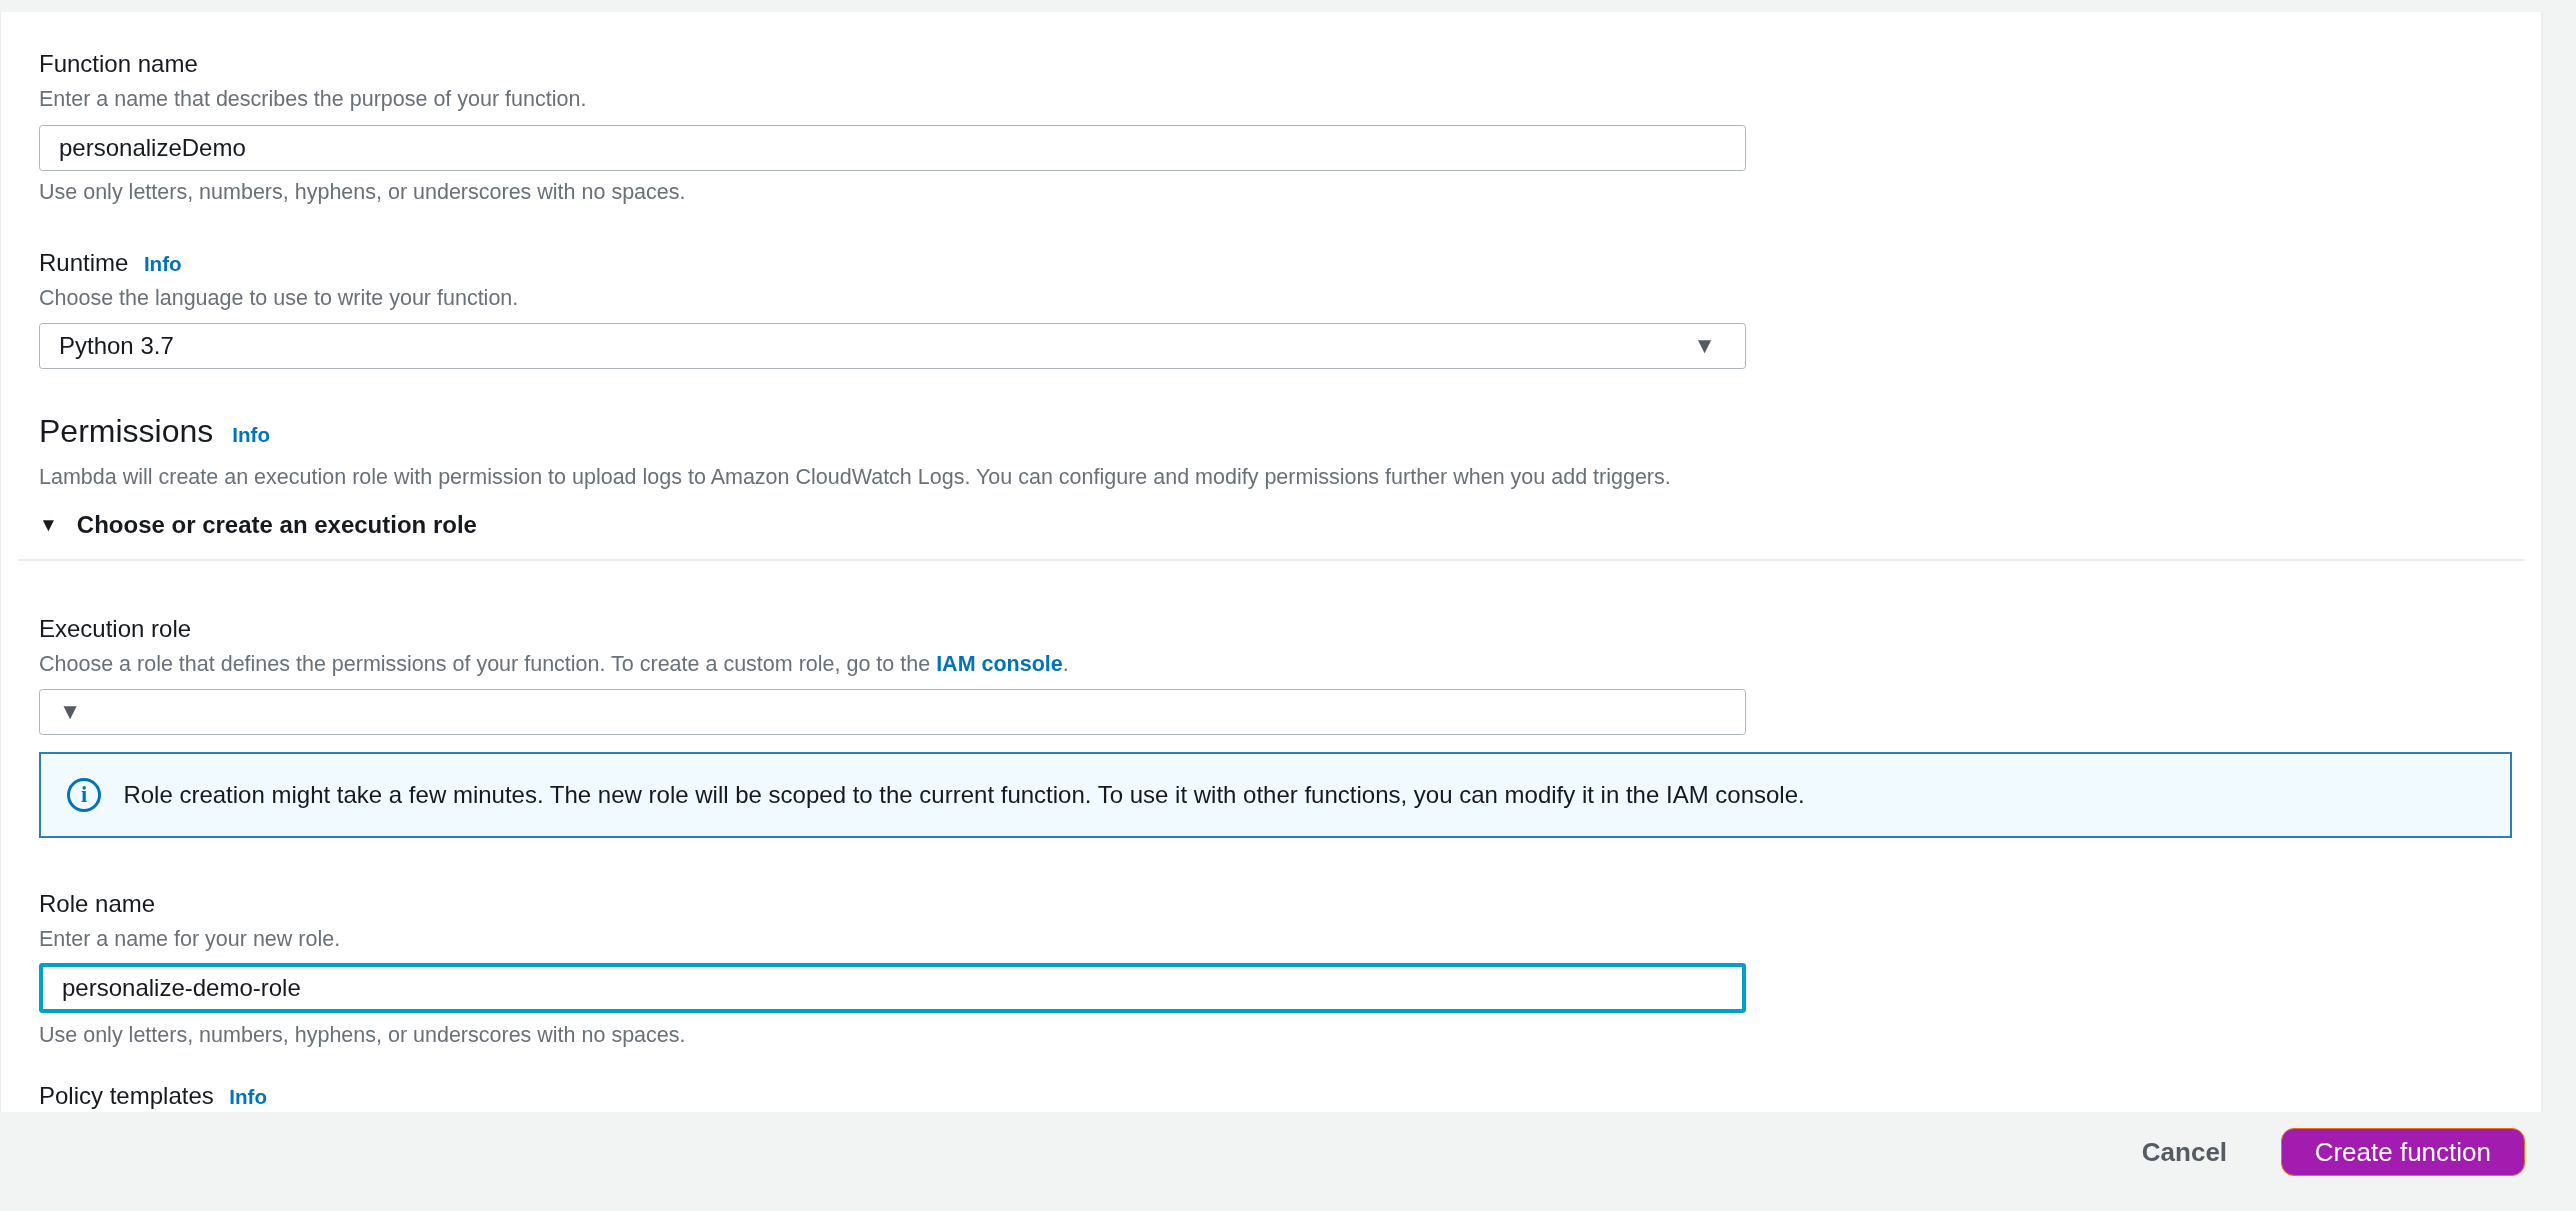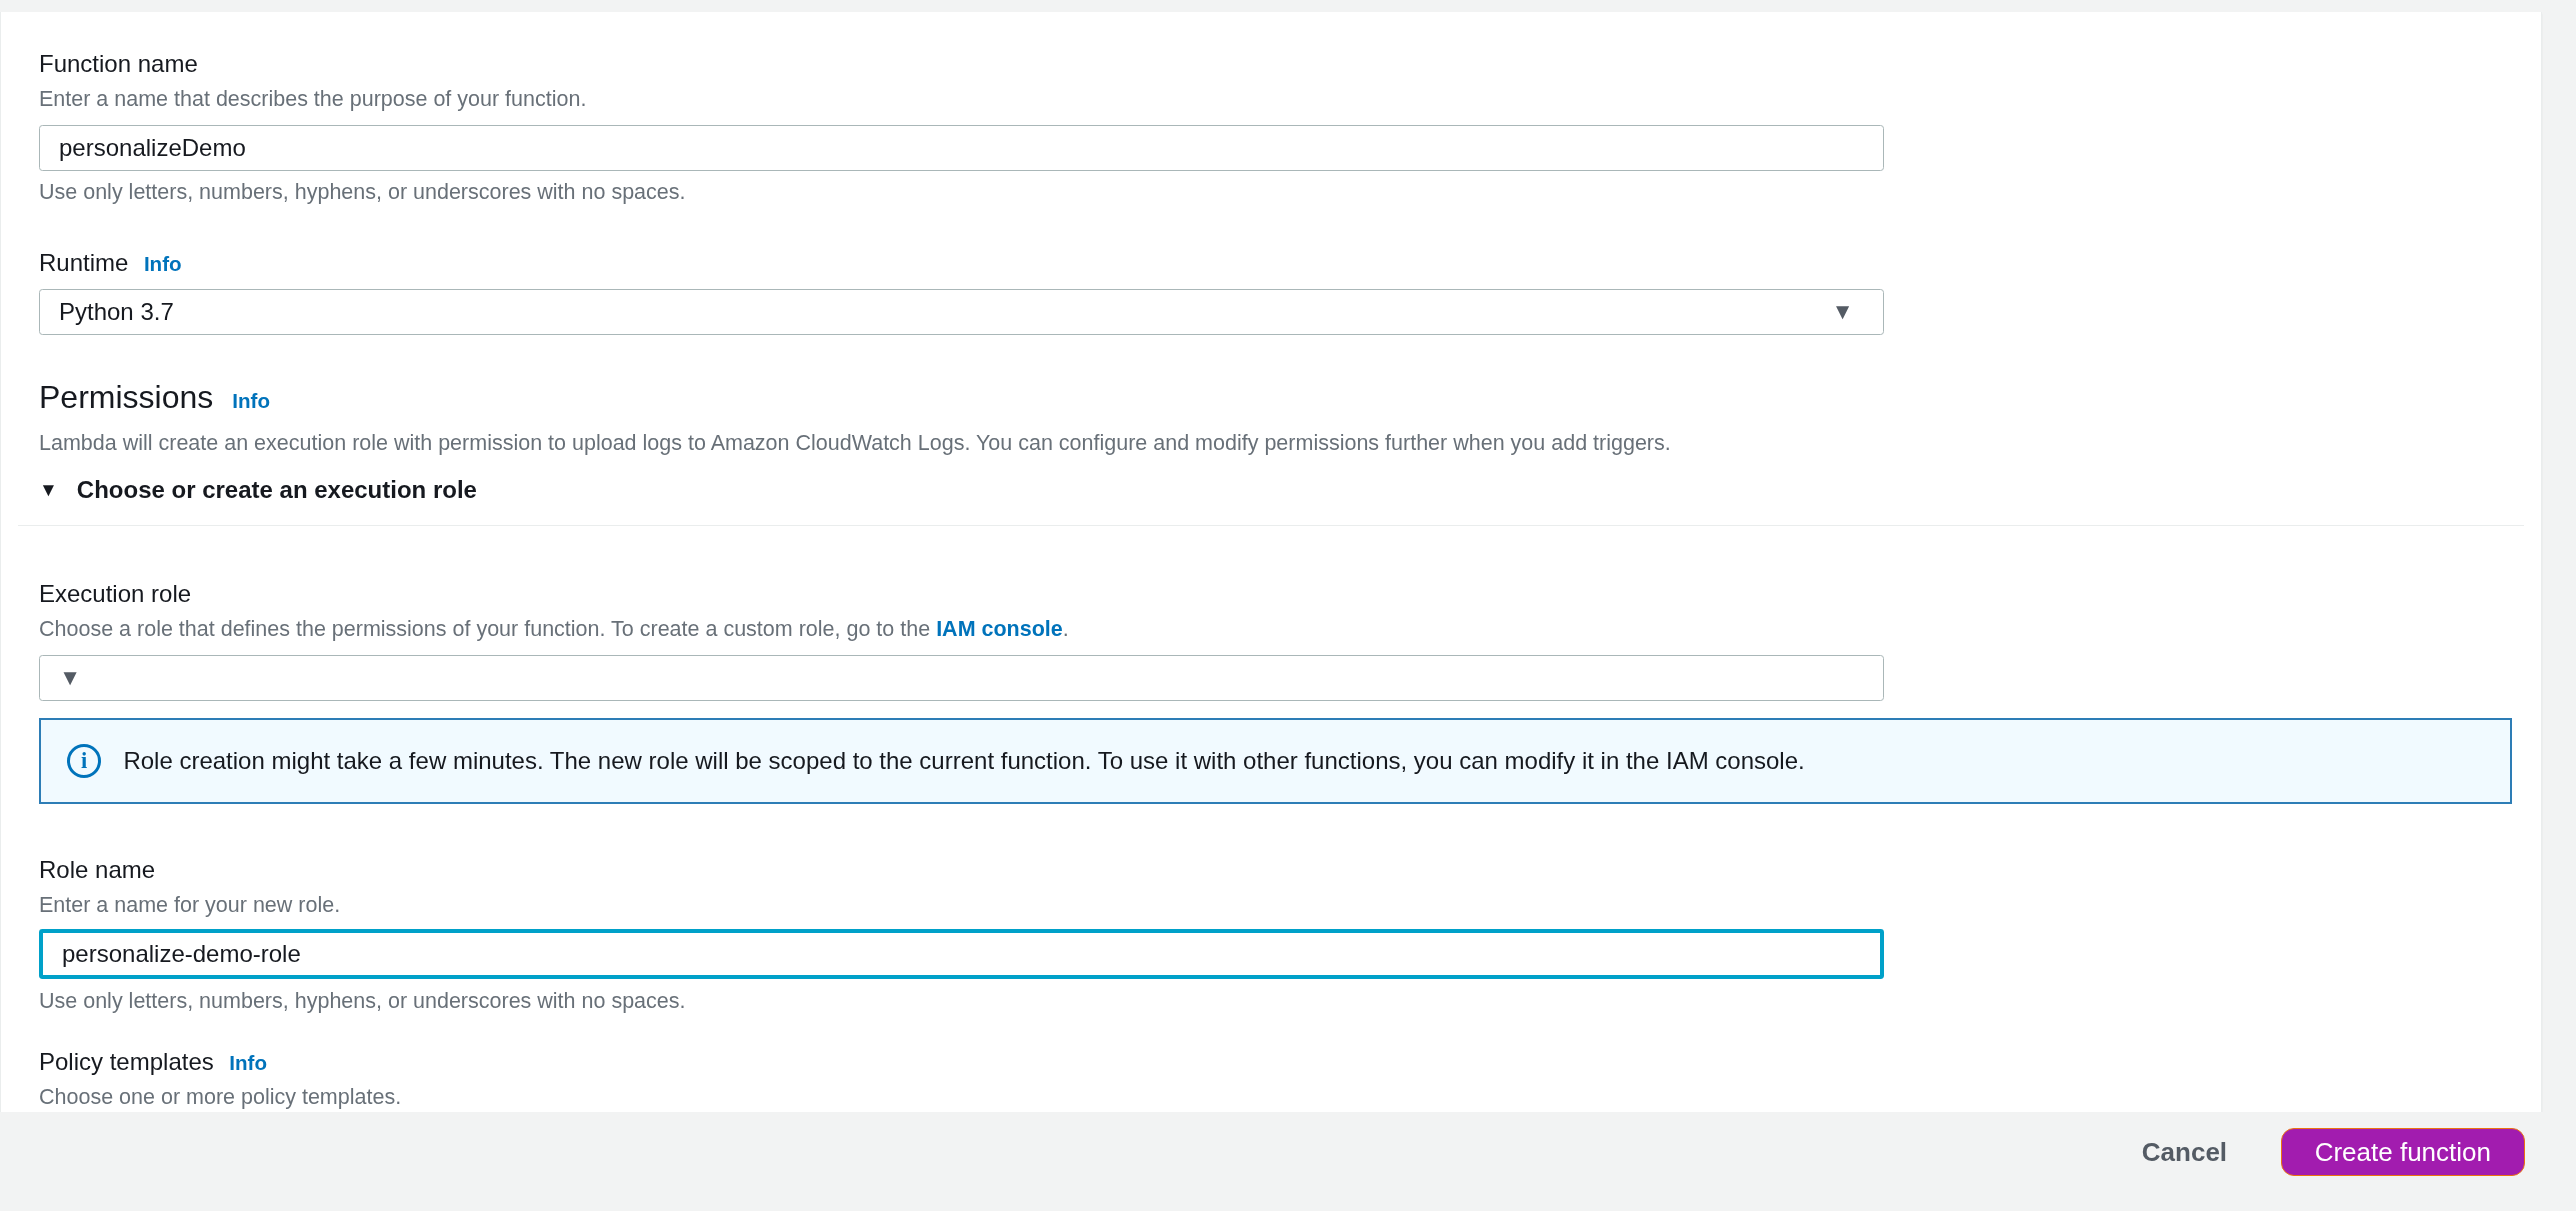--- a/index.html
+++ b/index.html
@@ -40,21 +40,21 @@
     color: #687078;
     margin-top: 6.9px;
   }
   .constraint {
     font-size: 21.5px;
     line-height: 27.5px;
     color: #687078;
     margin-top: 8.6px;
   }
   .text-input, .select {
-    width: 1845px;
+    width: 1707px;
     height: 46px;
     background: #fff;
     border: 1.7px solid #aab7b8;
     border-radius: 3.4px;
     font-family: "Liberation Sans", sans-serif;
     font-size: 24px;
     color: #16191f;
     padding: 0 19px;
     margin-top: 11.2px;
     display: block;
@@ -170,20 +170,21 @@
     <div class="desc">Enter a name that describes the purpose of your function.</div>
     <input class="text-input" type="text" value="personalizeDemo" style="">
     <div class="constraint">Use only letters, numbers, hyphens, or underscores with no spaces.</div>
   </div>
 
   <div class="mt-group">
     <div class="label-row">
       <span class="field-label">Runtime</span>
       <span class="info-link">Info</span>
     </div>
+    <div class="desc">Choose the language to use to write your function.</div>
     <div class="select">
       <span>Python 3.7</span>
       <span class="arrow">▼</span>
     </div>
   </div>
 
   <div class="section-title-row">
     <span class="section-title">Permissions</span>
     <span class="info-link">Info</span>
   </div>

